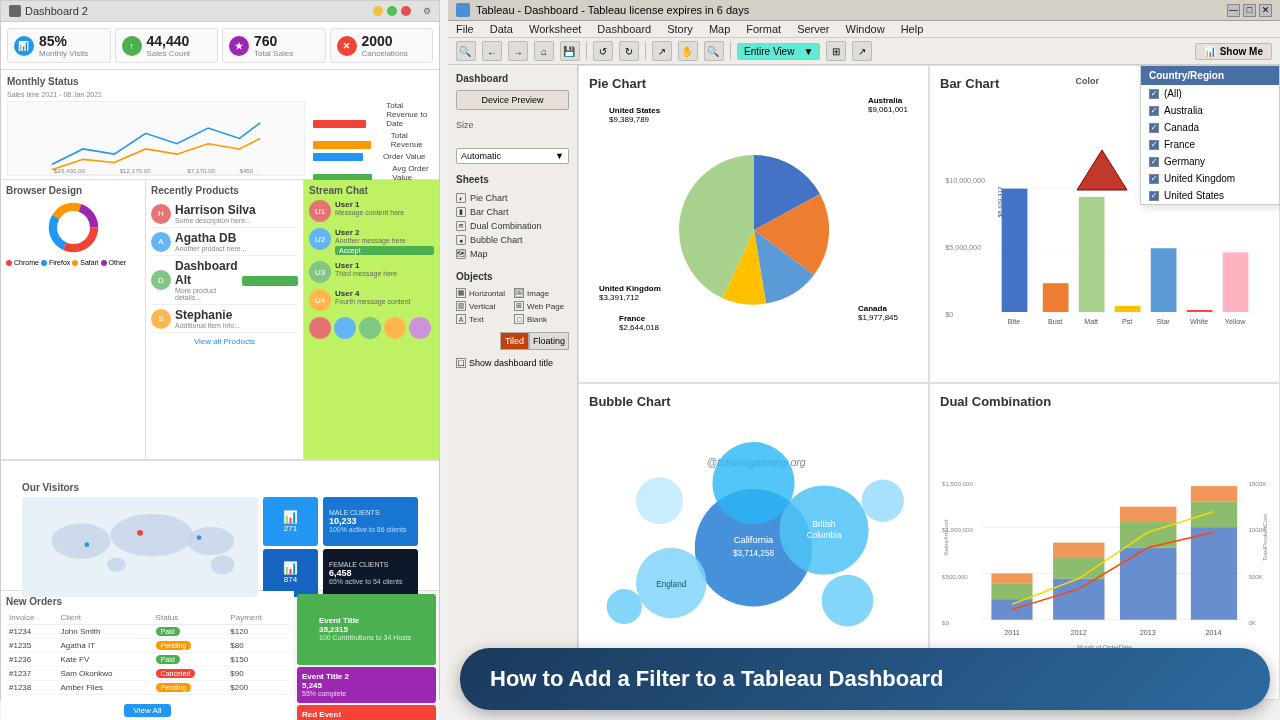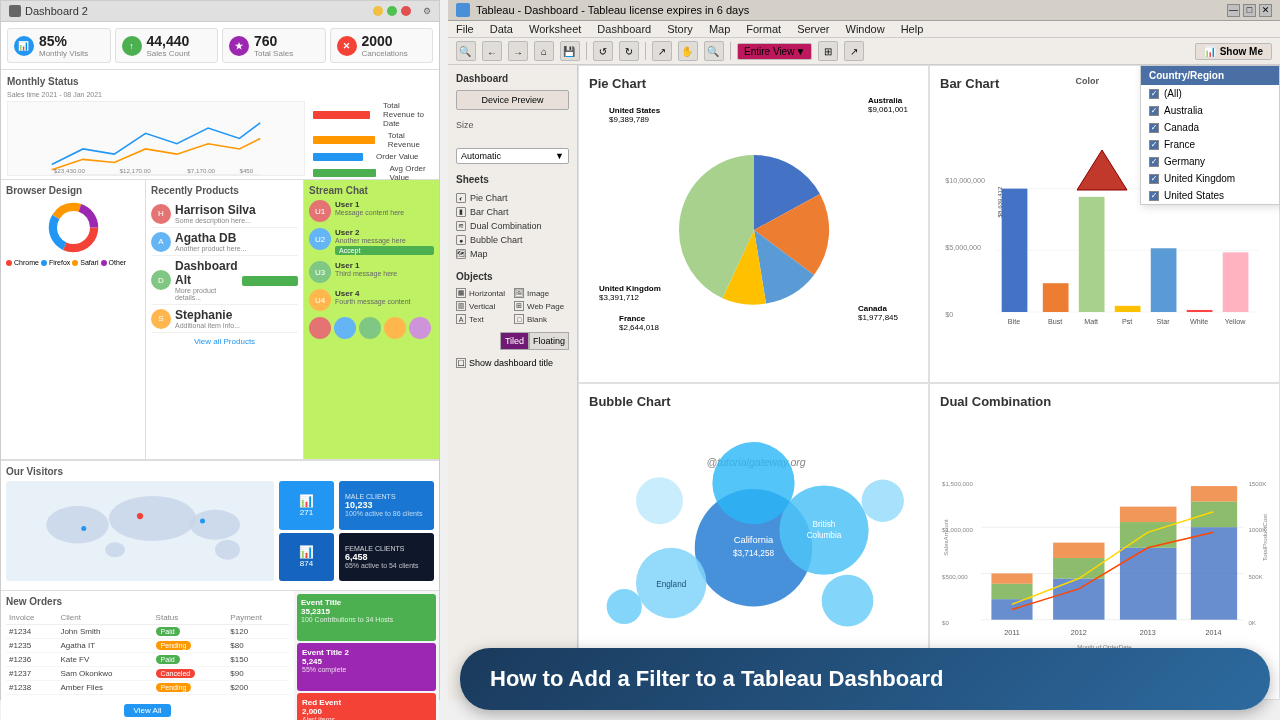--- a/index.html
+++ b/index.html
@@ -129,22 +129,22 @@
     .bar-legend {
       width: 120px;
       display: flex;
       flex-direction: column;
       gap: 3px;
       justify-content: center;
     }
 
     .legend-item {
       display: flex;
-      align-items: center;
-      gap: 13px;
+      align-items: flex-end;
+      gap: 20px;
       font-size: 8px;
       color: #444;
     }
 
     .legend-bar {
       height: 8px;
       border-radius: 1px;
     }
 
     
@@ -172,21 +172,21 @@
     .stream-chat {
       width: 135px;
       background: #bef264;
       padding: 5px;
     }
 
     
     .our-visitors {
       background: #fff;
       border-top: 1px solid #ddd;
-      padding: 5px;
+      padding: 21px;
       height: 130px;
     }
 
     .visitors-content {
       display: flex;
       gap: 5px;
       height: 100px;
     }
 
     .world-map-placeholder {
@@ -325,26 +325,26 @@
       display: flex; align-items: center; justify-content: center;
       font-size: 10px; cursor: pointer;
     }
 
     .toolbar-sep {
       width: 1px; height: 18px;
       background: #bbb;
     }
 
     .view-selector {
-      background: #be185d;
+      background: #5eead4;
       border: 1px solid #bbb;
       border-radius: 2px;
       padding: 2px 6px;
       font-size: 10px;
-      display: flex; align-items: center; gap: 1px;
+      display: flex; align-items: center; gap: 9px;
     }
 
     .show-me-btn {
       background: #e8e0d8;
       border: 1px solid #bbb;
       border-radius: 2px;
       padding: 2px 8px;
       font-size: 10px;
       font-weight: bold;
       cursor: pointer;
@@ -440,21 +440,21 @@
       flex: 1;
       background: #e0ddd8;
       border: 1px solid #aaa;
       padding: 3px;
       font-size: 9px;
       text-align: center;
       cursor: pointer;
     }
 
     .tf-btn.active {
-      background: #701a75;
+      background: #c2410c;
       color: white;
       margin-left: 44px;
     }
 
     .show-title-cb {
       display: flex; align-items: center; gap: 3px;
       font-size: 9px; margin-top: 8px; cursor: pointer;
     }
 
     
@@ -917,21 +917,21 @@
               <td>$200</td>
             </tr>
           </tbody>
         </table>
         <div style="text-align:center;margin-top:4px;">
           <button style="background:#2196f3;color:white;border:none;border-radius:3px;padding:2px 10px;font-size:8px;cursor:pointer;">View All</button>
         </div>
       </div>
 
       <div style="width:145px;display:flex;flex-direction:column;gap:2px;padding:3px;">
-        <div style="background:#4caf50;color:white;border-radius:3px;padding:4px;flex:1;">
+        <div style="background:#4caf50;color:white;border-radius:3px;padding:22px;flex:1;">
           <div style="font-size:8px;font-weight:bold;">Event Title</div>
           <div style="font-size:8px;font-weight:bold;">35,2315</div>
           <div style="font-size:7px;opacity:0.8;">100 Contributions to 34 Hosts</div>
         </div>
         <div style="background:#9c27b0;color:white;border-radius:3px;padding:5px;flex:1;">
           <div style="font-size:8px;font-weight:bold;">Event Title 2</div>
           <div style="font-size:8px;font-weight:bold;">5,245</div>
           <div style="font-size:7px;opacity:0.8;">55% complete</div>
         </div>
         <div style="background:#f44336;color:white;border-radius:3px;padding:5px;flex:1;">

